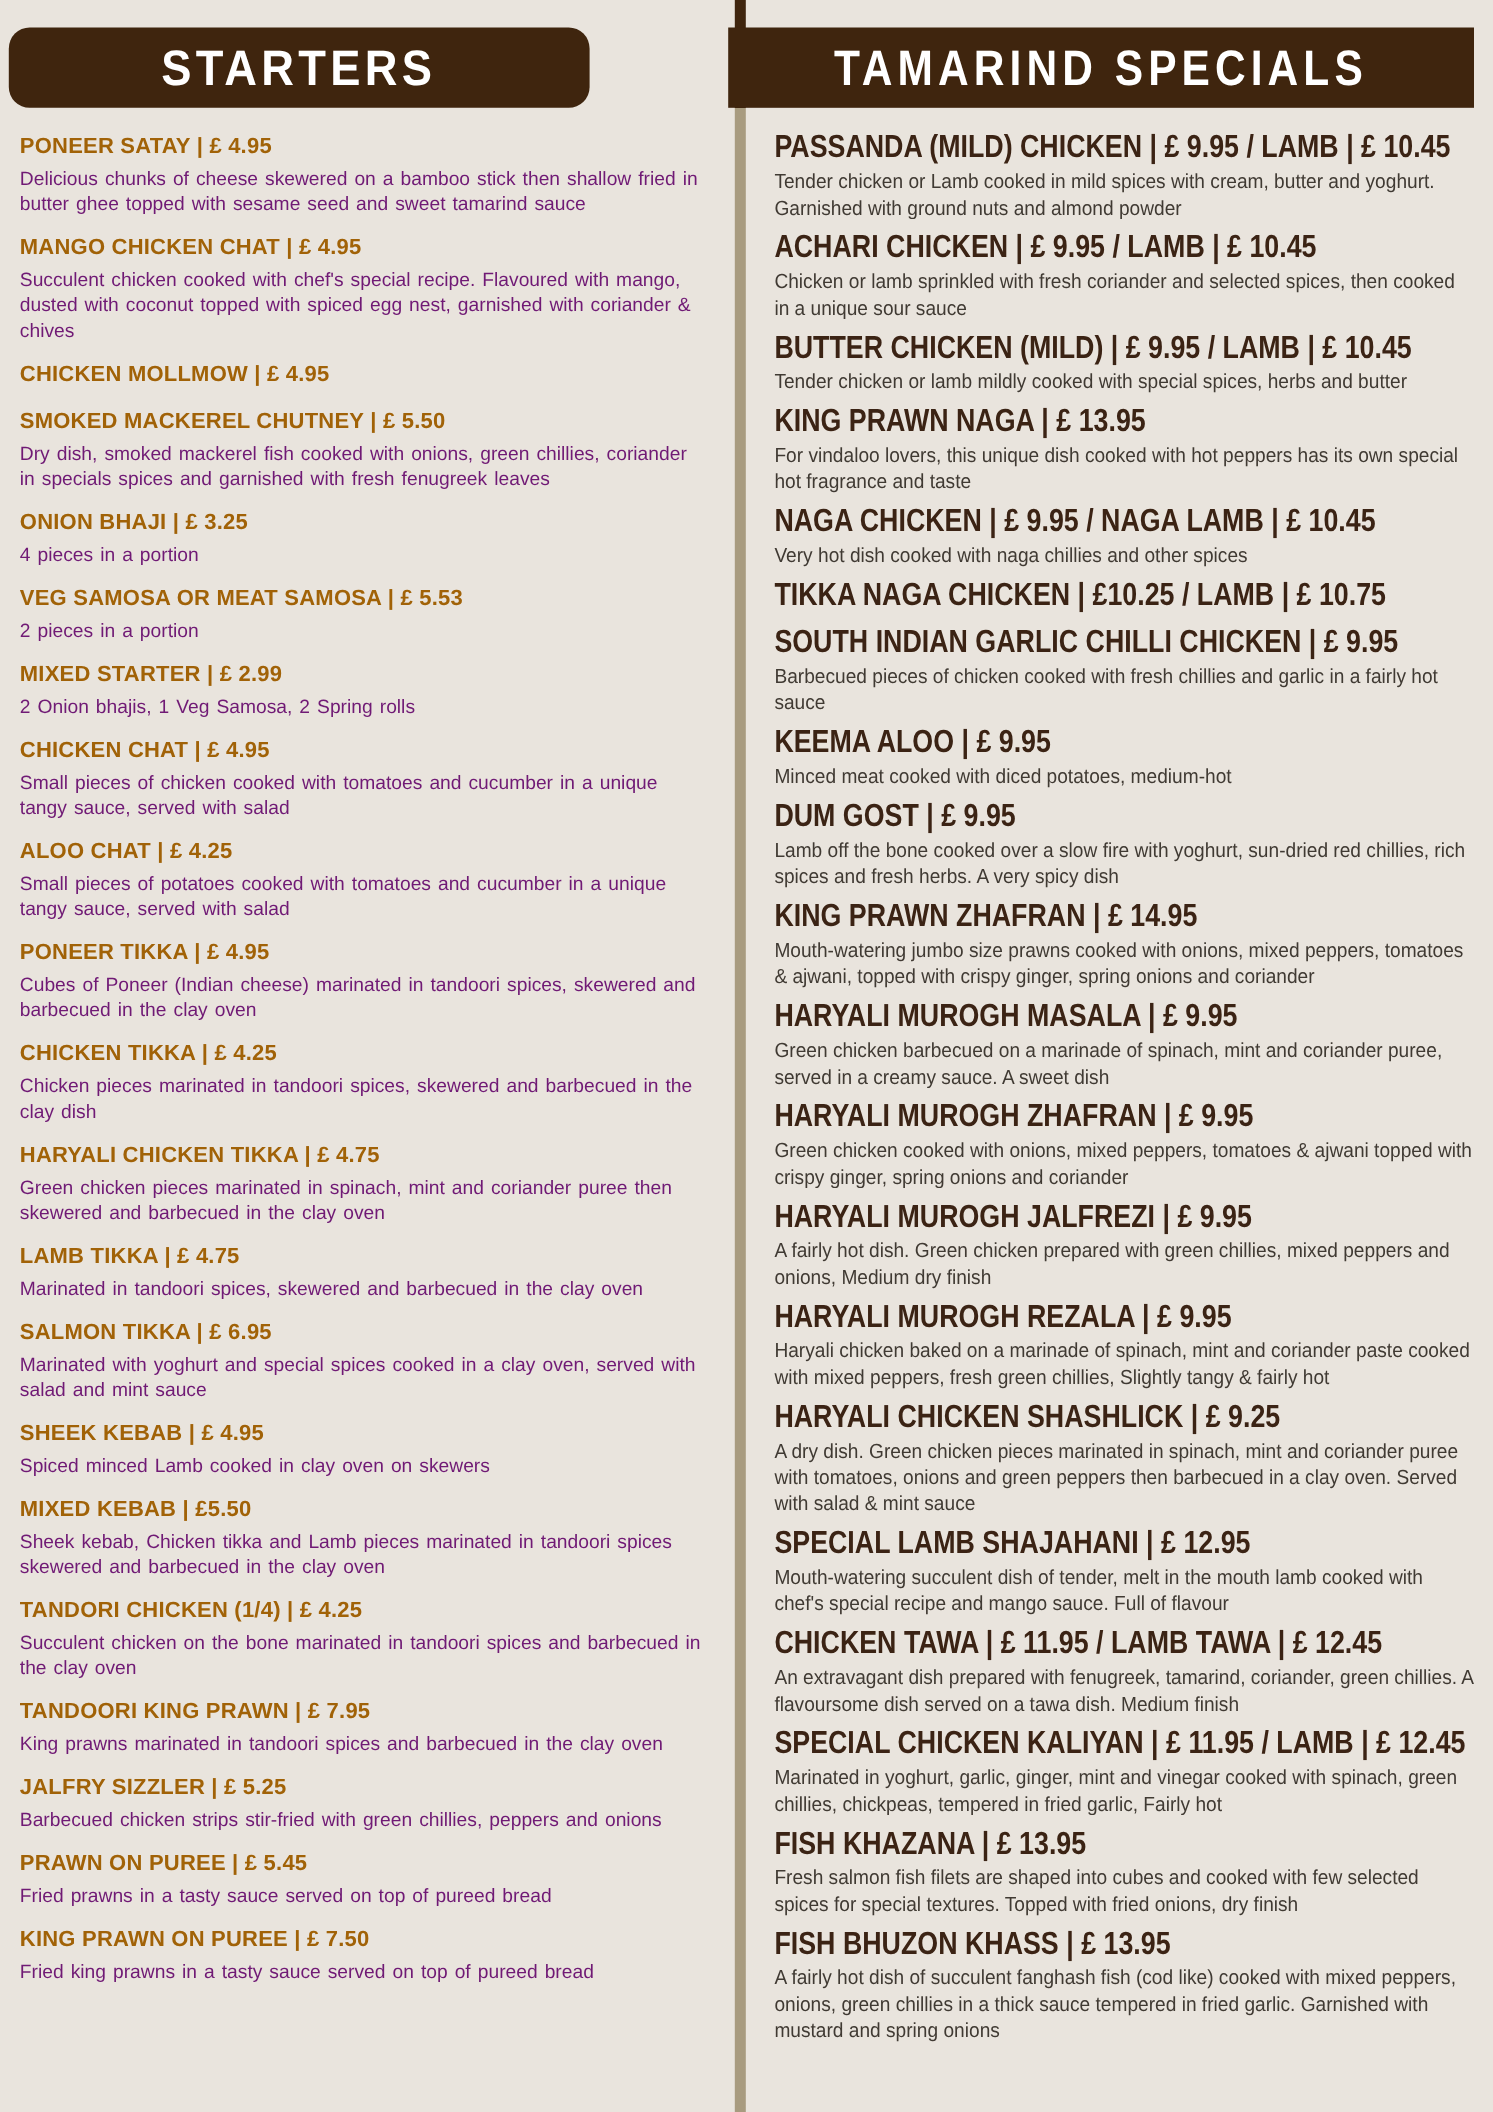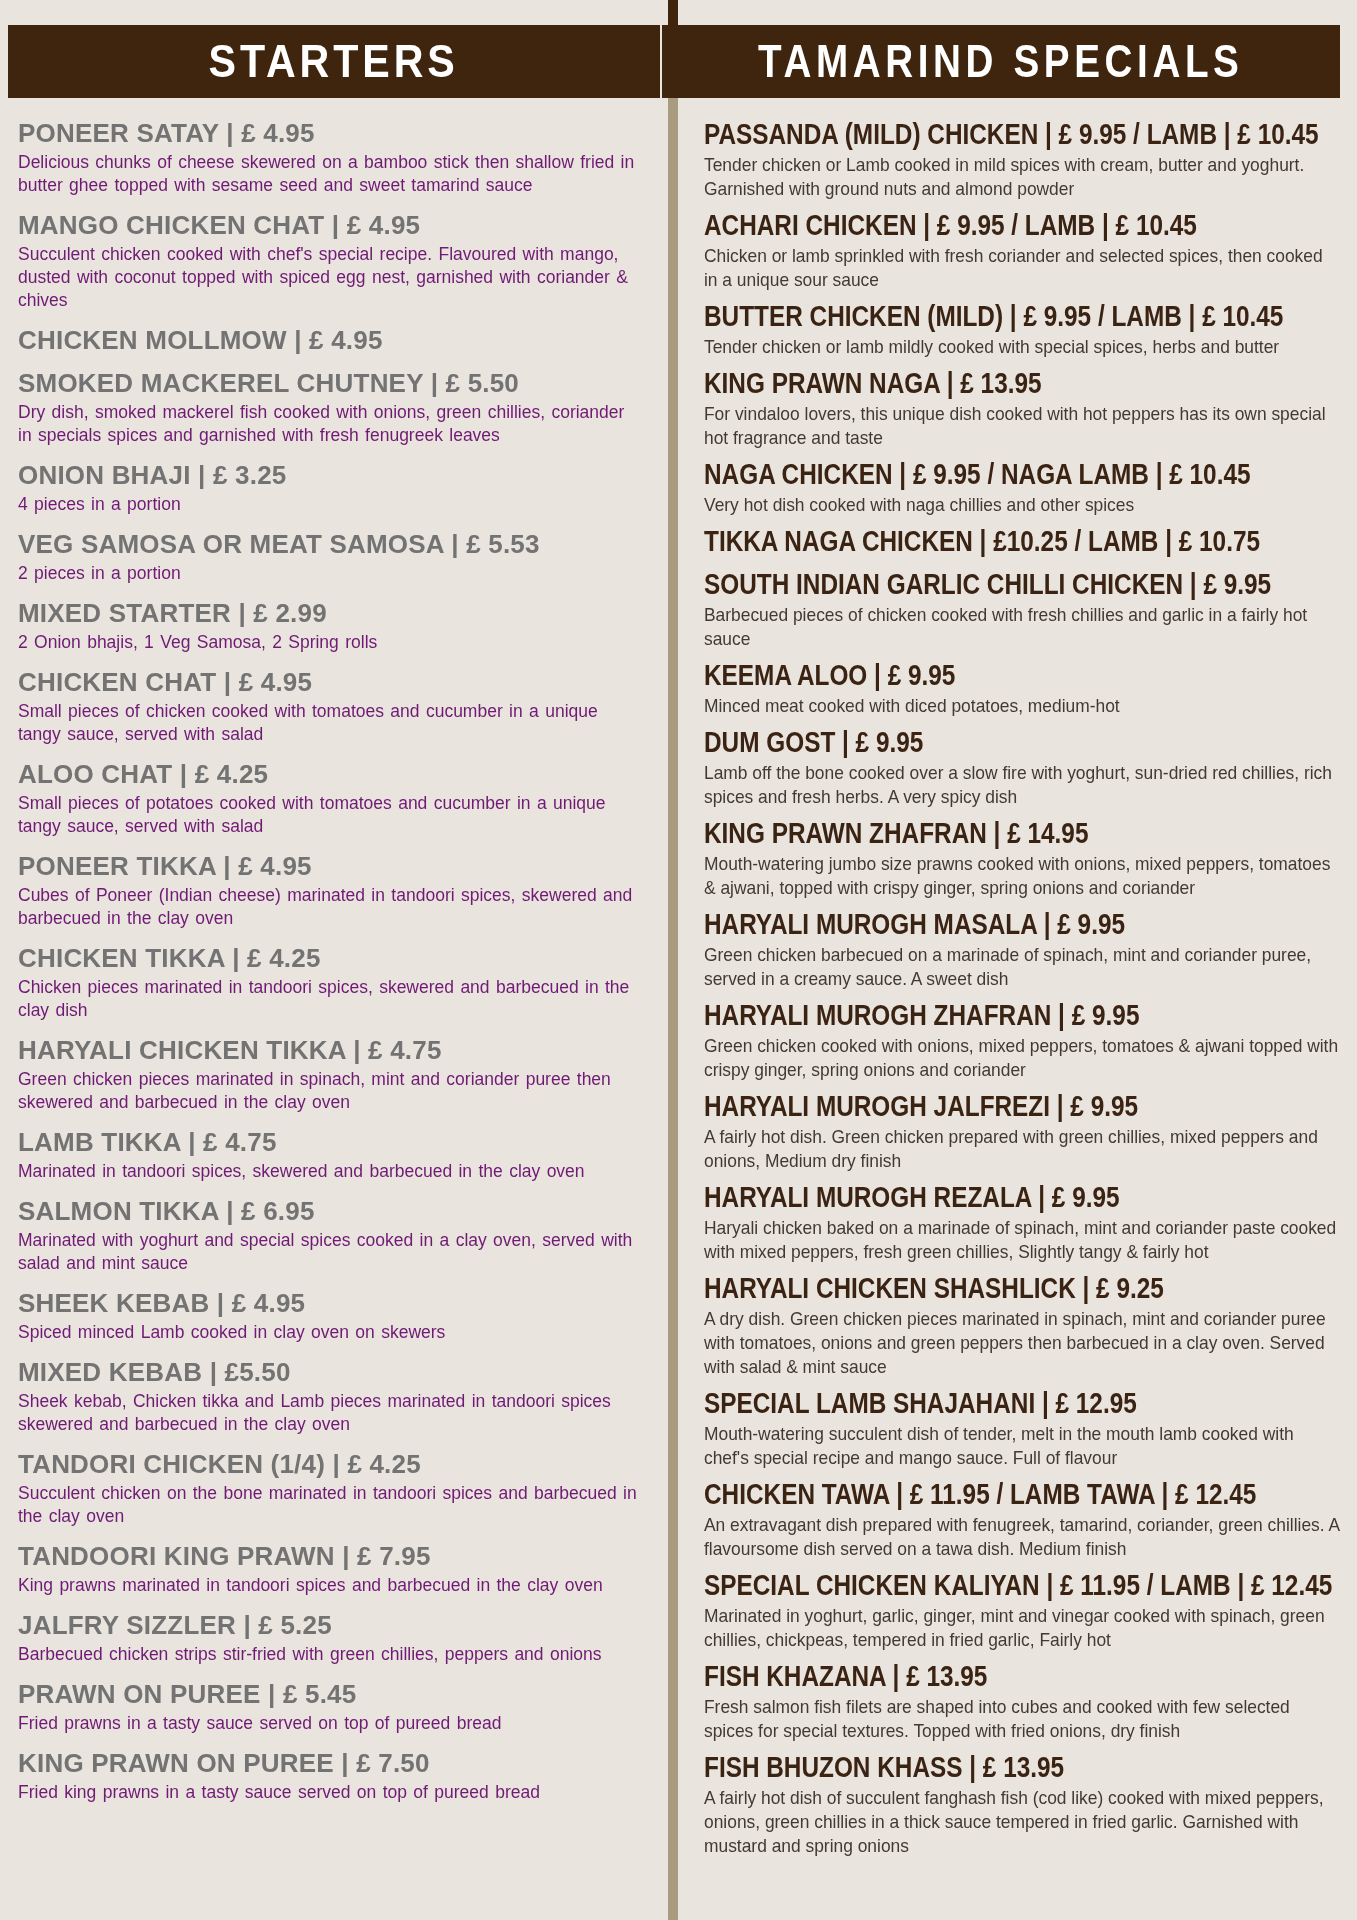--- a/index.html
+++ b/index.html
@@ -14,36 +14,36 @@
   .divider{
     position:absolute;left:668px;top:0;width:10px;height:1920px;
     background:linear-gradient(to bottom,#3f250e 0 98px,#a89b7f 98px 100%);
   }
   
   .header-bar{
     position:absolute;top:25px;height:73px;
     background:#3f250e;color:#ffffff;
     display:flex;align-items:center;justify-content:center;
   }
-  .header-bar.left{left:8px;width:652px;}
+  .header-bar.left{left:8px;width:528px;border-radius:19px;}
   .header-bar.right{left:662px;width:678px;}
   .header-title{
     font-weight:bold;font-size:42px;letter-spacing:4px;line-height:1;
     display:inline-block;transform:scale(0.98,1.08);white-space:nowrap;
   }
   .header-bar.right .header-title{transform:scale(0.92,1.08);letter-spacing:5px;}
   
   .col{position:absolute;top:118px;}
   .col.left{left:18px;width:620px;}
   .col.right{left:704px;width:676px;}
   .item{margin-bottom:13px;}
   .col.right .item{margin-bottom:8px;}
   
   .col.left .heading{
-    font-size:26px;font-weight:bold;color:#737373;
+    font-size:20px;font-weight:bold;color:#a16207;
     line-height:30px;margin-bottom:3px;letter-spacing:0.2px;
   }
   .col.left .desc{
     font-size:17.5px;color:#701a75;line-height:23px;word-spacing:1.5px;
   }
   
   .col.right .heading{
     font-size:29px;font-weight:bold;color:#3b2314;
     line-height:32px;margin-bottom:3px;white-space:nowrap;
     display:inline-block;transform:scaleX(0.84);transform-origin:0 50%;

